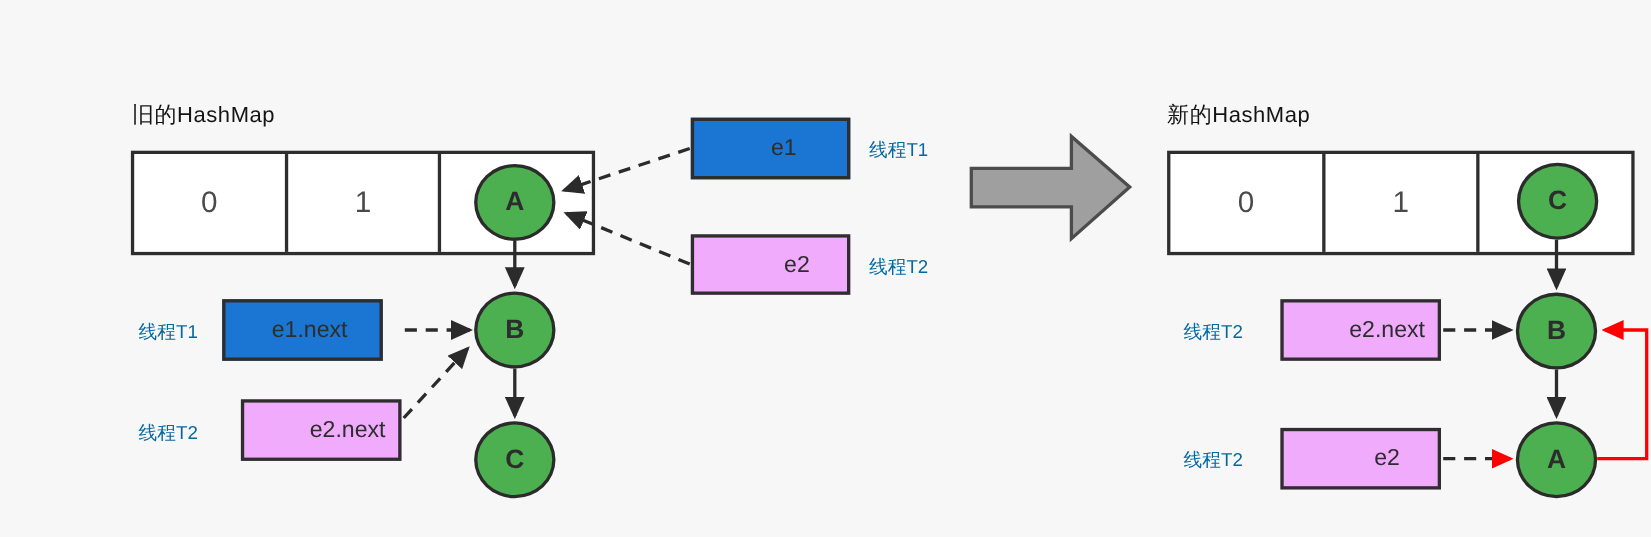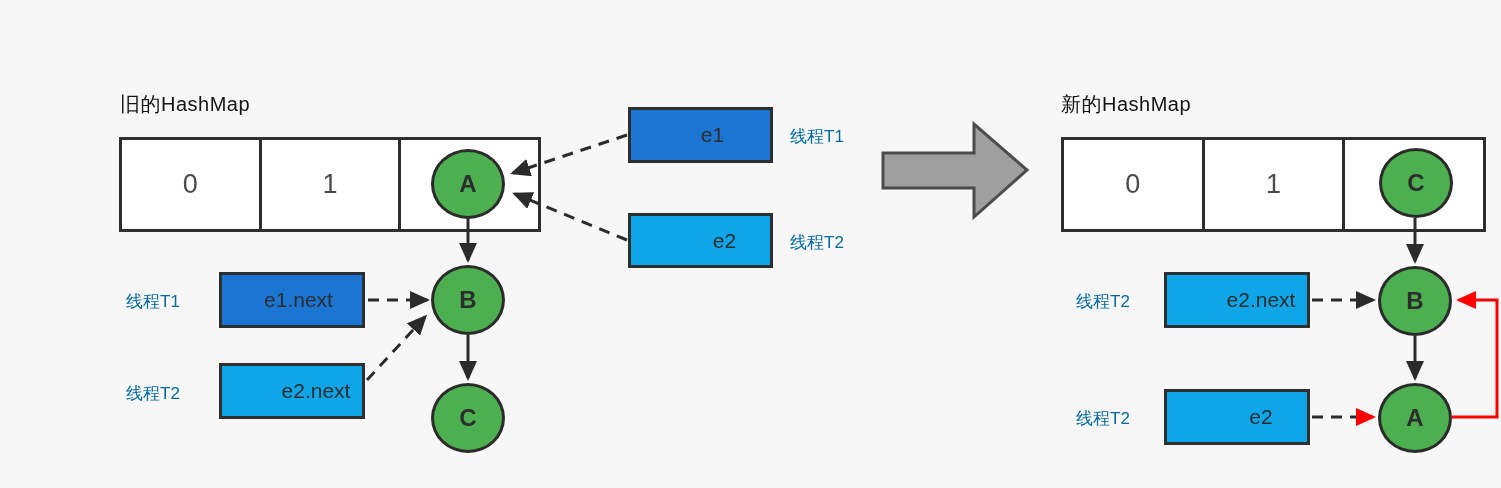--- a/index.html
+++ b/index.html
@@ -55,21 +55,21 @@
     position:absolute;
     box-sizing:border-box;
     border:3px solid #2e2e2e;
     display:flex;
     align-items:center;
     justify-content:center;
     font-size:21px;
     color:#2d2d2d;
   }
   .pbox.blue{background:#1b75d2;}
-  .pbox.red{background:#0ea5e9;padding-left:48px;}
+  .pbox.red{background:#f0abfc;padding-left:48px;}
   .thread-label{
     position:absolute;
     font-size:17px;
     color:#0369a1;
     white-space:nowrap;
   }
   .resize-label{
     position:absolute;
     left:880px;top:159px;width:80px;
     text-align:center;
@@ -100,21 +100,21 @@
   <div class="node" style="left:400px;top:265px;">B</div>
   <div class="node" style="left:400px;top:383px;">C</div>
 
   <div class="pbox blue" style="left:597px;top:107px;width:145px;height:56px;padding-left:24px;">e1</div>
   <div class="thread-label" style="left:759px;top:125px;">线程T1</div>
 
   <div class="pbox red" style="left:597px;top:213px;width:145px;height:55px;">e2</div>
   <div class="thread-label" style="left:759px;top:231px;">线程T2</div>
 
   <div class="thread-label" style="left:95px;top:290px;">线程T1</div>
-  <div class="pbox blue" style="left:188px;top:272px;width:146px;height:56px;padding-left:13px;">e1.next</div>
+  <div class="pbox blue" style="left:171px;top:272px;width:146px;height:56px;padding-left:13px;">e1.next</div>
 
   <div class="thread-label" style="left:95px;top:382px;">线程T2</div>
   <div class="pbox red" style="left:188px;top:363px;width:146px;height:56px;">e2.next</div>
 
   <div class="resize-label">扩 容</div>
 
   <div class="map-title" style="left:1030px;top:91px;">新的HashMap</div>
 
   <div class="bucket-array" style="left:1030px;top:137px;width:425px;height:95px;">
     <div class="bucket-cell">0</div>

